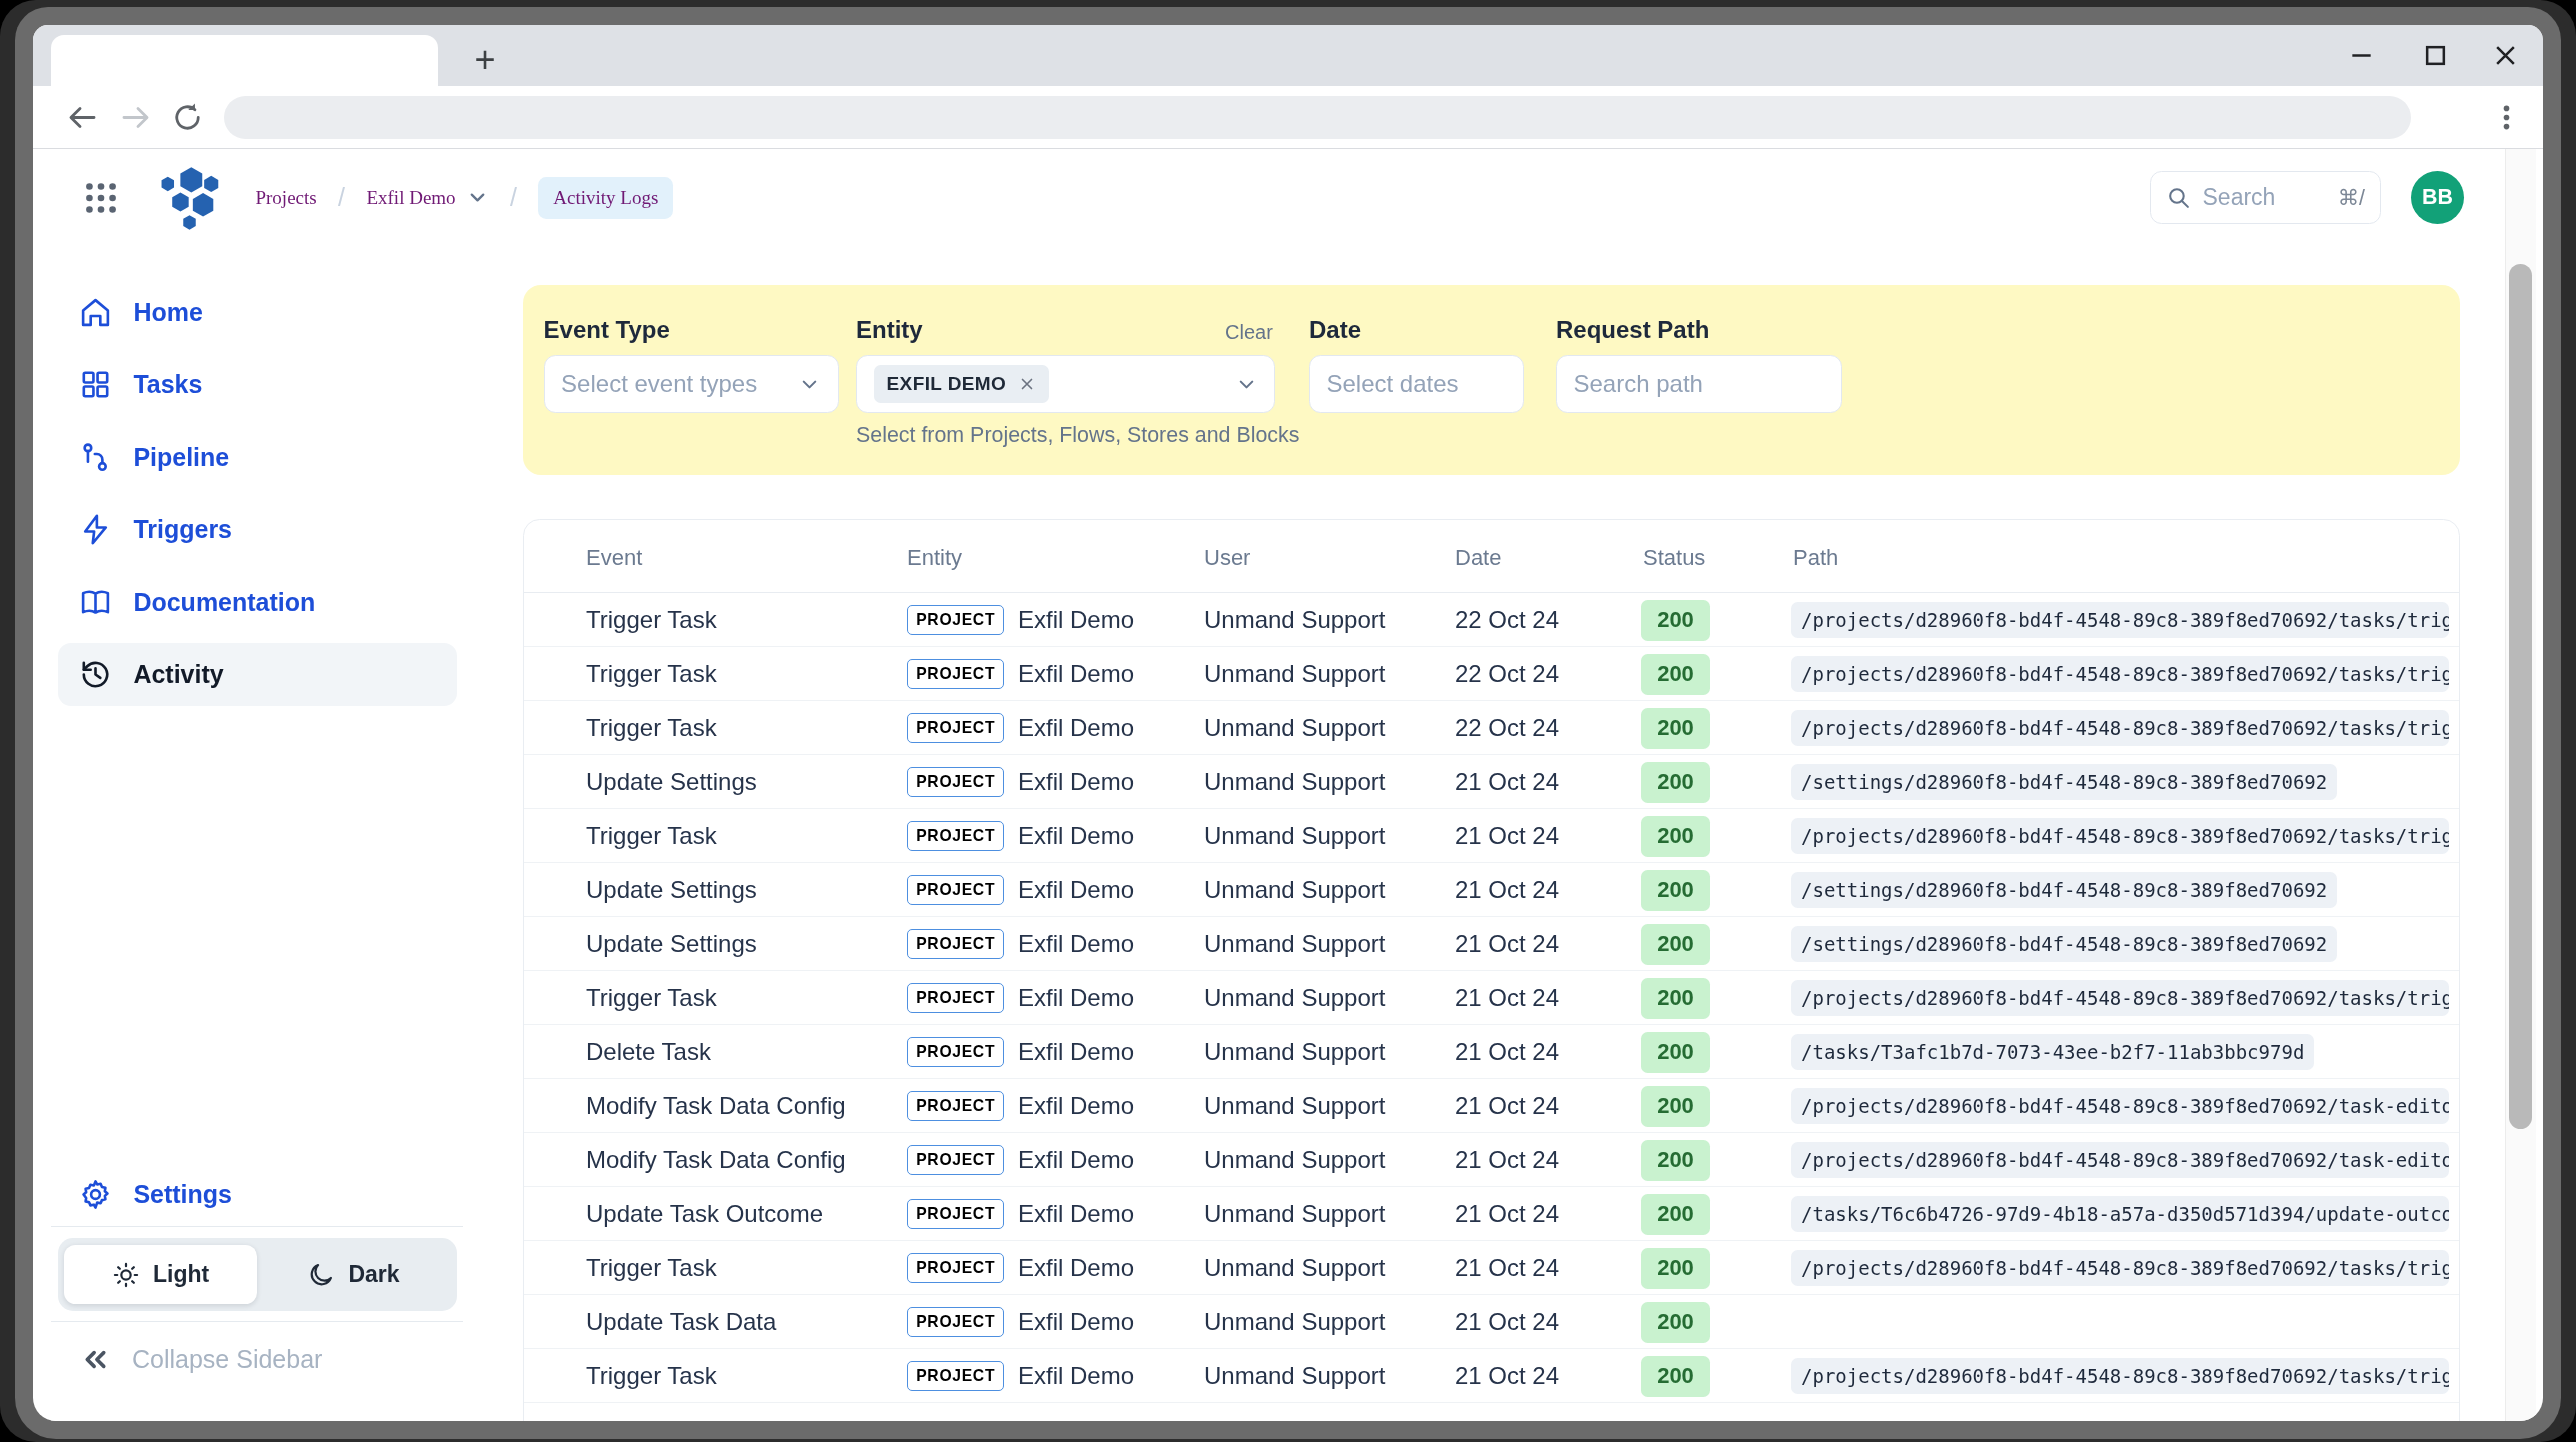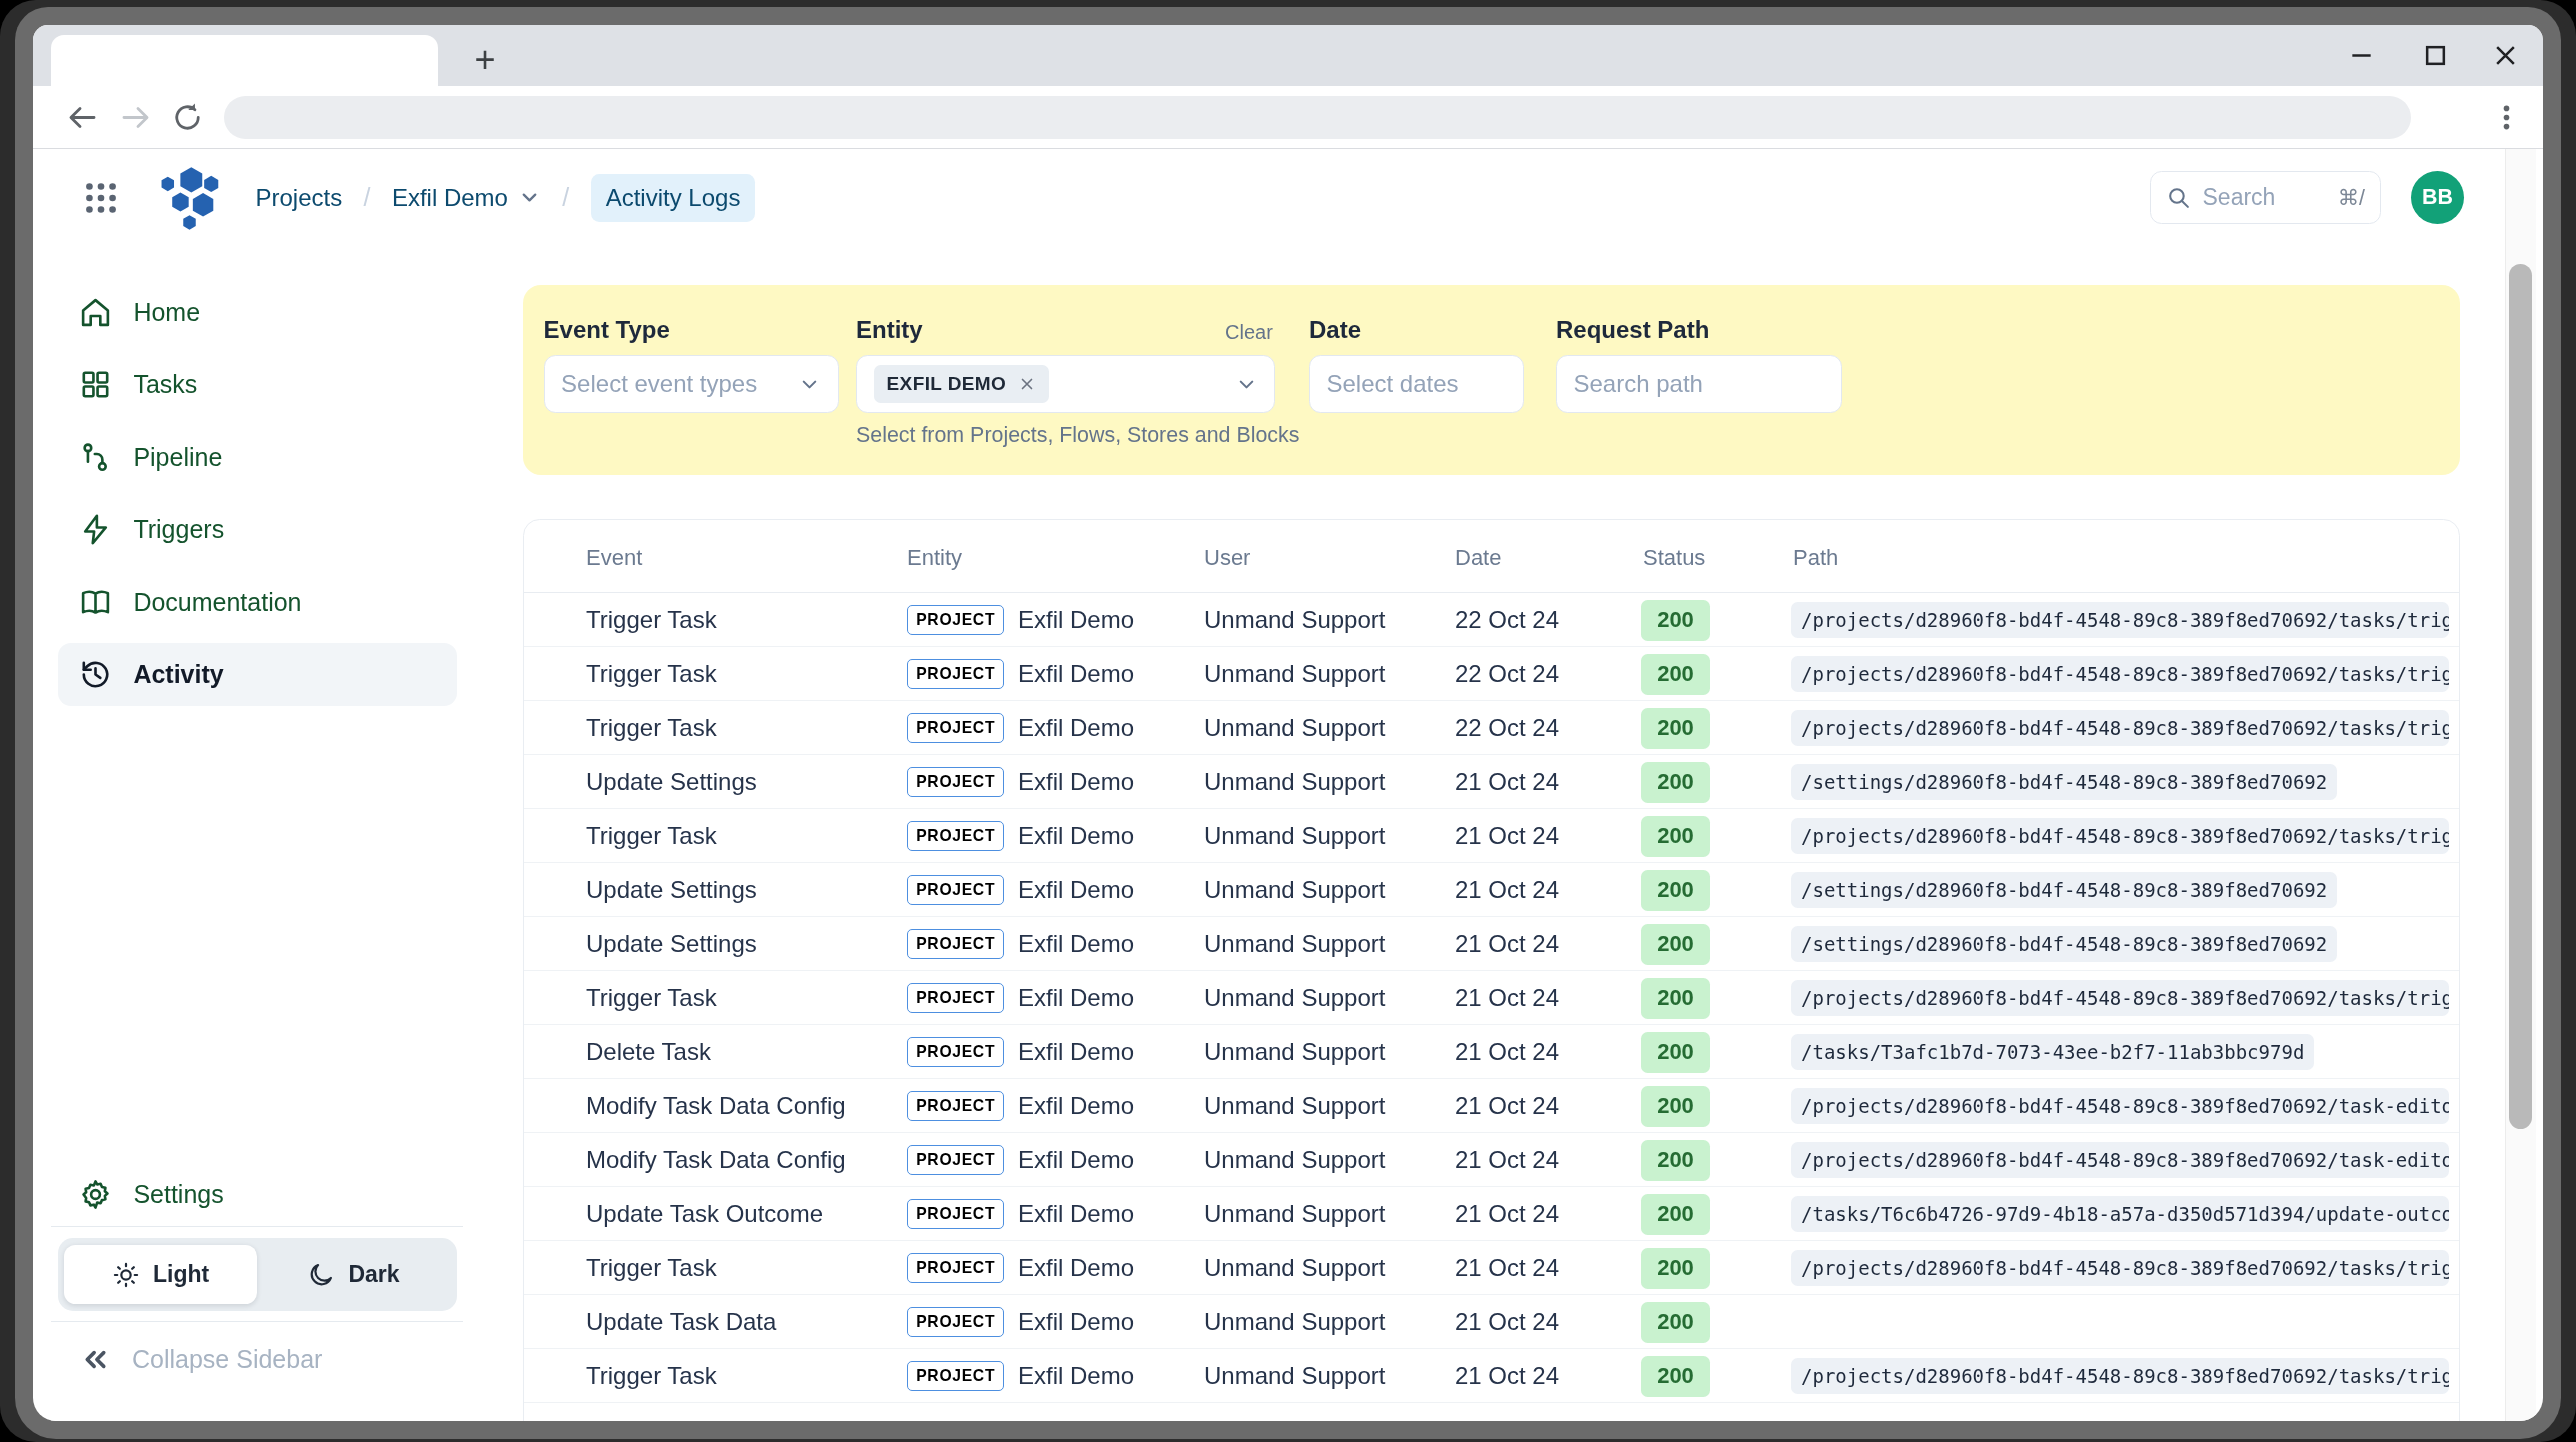--- a/index.html
+++ b/index.html
@@ -12,34 +12,34 @@
   .tab{position:absolute;left:18px;top:10px;width:387px;height:51px;background:#fff;border-radius:13px 13px 0 0;}
   .newtab{position:absolute;left:429px;top:11.5px;width:46px;height:46px;border-radius:10px;display:flex;align-items:center;justify-content:center;
           font-size:36px;font-weight:300;color:#3c4043;}
   .winctl{position:absolute;top:0;height:61px;width:58px;display:flex;align-items:center;justify-content:center;color:#202124;}
   .toolbar{position:absolute;left:0;top:61px;right:0;height:63px;background:#fff;border-bottom:0.8px solid #dadce0;}
   .navic{position:absolute;top:15px;width:33px;height:33px;color:#5f6368;}
   .urlbar{position:absolute;left:191px;top:10px;right:132px;height:43px;border-radius:21.4px;background:#ebedf0;}
   
   .appheader{position:absolute;left:0;top:124px;right:0;height:97px;background:#fff;}
   .crumbrow{position:absolute;left:49px;top:0;height:97px;display:flex;align-items:center;gap:21.4px;}
-  .crumb{font-size:24px;color:#0c4a6e;font-weight:500;}
+  .crumb{font-size:19px;color:#701a75;font-weight:500;font-family:Liberation Serif, serif;}
   .crumbsep{font-size:25px;color:#c9d3e0;font-weight:400;}
   .crumbchip{background:#e2f1fb;border-radius:8.2px;padding:10px 15px;}
   .projcrumb{display:flex;align-items:center;gap:10px;}
   .searchbox{position:absolute;right:162px;top:22px;width:231px;height:53px;border:1.6px solid #e3e8ef;border-radius:11.5px;
              display:flex;align-items:center;padding:0 15px;gap:11.5px;background:#fff;}
   .searchph{font-size:23px;color:#94a3b8;flex:1;}
   .searchkbd{font-size:21.4px;color:#7c8796;}
   .avatar{position:absolute;right:79px;top:22px;width:53px;height:53px;border-radius:50%;background:#12a178;color:#fff;
           display:flex;align-items:center;justify-content:center;font-size:21.4px;font-weight:700;}
   
   .sidebar{position:absolute;left:18px;top:222px;width:412px;bottom:0;background:#fff;}
   .sbitem{position:absolute;left:6.6px;width:399px;height:63px;border-radius:13px;display:flex;align-items:center;gap:21.4px;padding:0 21.4px;
-          color:#14532d;font-size:25px;font-weight:400;}
+          color:#1d4ed8;font-size:25px;font-weight:700;}
   .sbitem.active{background:#f2f5f8;color:#121a28;font-weight:700;}
   .sbicon{width:33px;height:33px;flex:0 0 33px;}
   .sbdivider{position:absolute;left:0;width:412px;height:0.8px;background:#e5eaef;}
   .themetoggle{position:absolute;left:6.6px;top:991px;width:399px;height:73px;background:#e8edf1;border-radius:15px;display:flex;padding:6.6px;}
   .theseg{flex:1;display:flex;align-items:center;justify-content:center;gap:13px;font-size:23px;font-weight:600;color:#1f2937;border-radius:11.5px;}
   .theseg.sel{background:#fff;box-shadow:0 1.6px 5px rgba(15,23,42,.12);}
   .collapse{position:absolute;left:28px;top:1096px;display:flex;align-items:center;gap:20px;font-size:25px;color:#a7b3c2;font-weight:500;}
   .collapse .sbicon{color:#4b5563;}
   
   .filtercard{position:absolute;left:490px;top:260px;width:1937px;height:190px;background:#fef9c3;border-radius:18px;}

